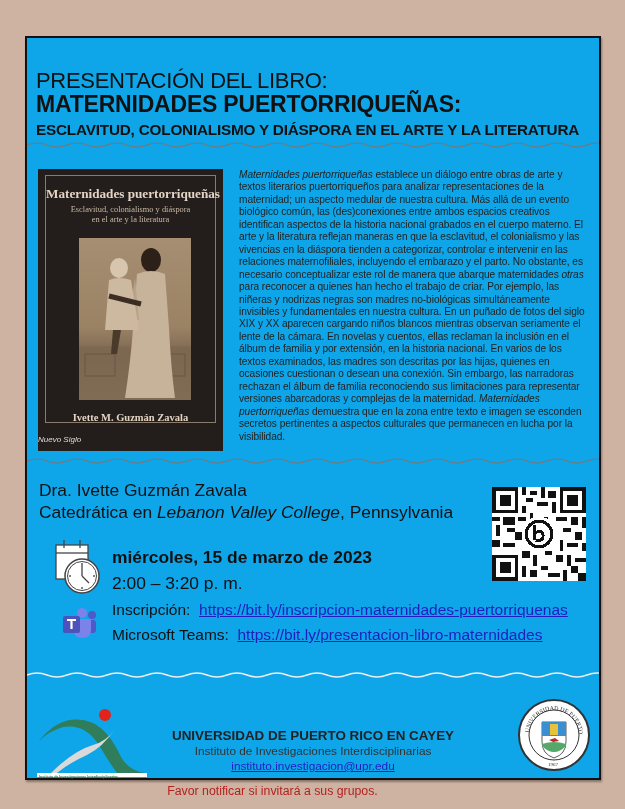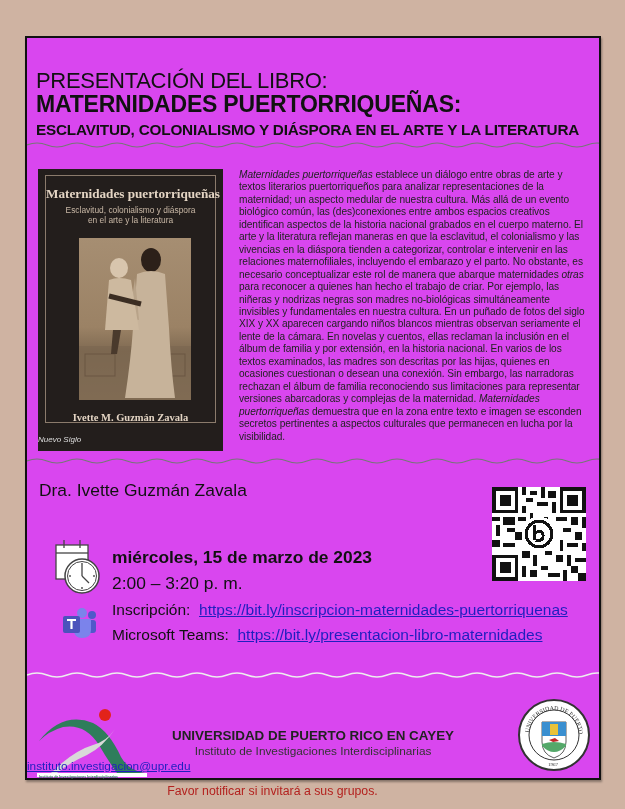--- a/index.html
+++ b/index.html
@@ -8,42 +8,42 @@
     background: #cfb3a2;
     position: relative;
     overflow: hidden;
     font-family: "Liberation Sans", sans-serif;
     color: #111;
   }
   .frame {
     position: absolute;
     left: 25px; top: 36px;
     width: 572px; height: 740px;
-    background: #d946ef;
+    background: #0ea5e9;
     border: 2px solid #111;
     box-shadow: 1px 2px 2px rgba(0,0,0,0.35);
   }
   .abs { position: absolute; }
   .t-pre { left: 9px; top: 30px; font-size: 22px; letter-spacing: -0.3px; white-space: nowrap; }
   .t-title { left: 9px; top: 53px; font-size: 23px; font-weight: bold; letter-spacing: -0.2px; white-space: nowrap; }
   .t-sub { left: 9px; top: 83px; font-size: 15.3px; font-weight: bold; letter-spacing: -0.2px; white-space: nowrap; }
   .wave { left: 0; width: 572px; height: 10px; }
 
   .book {
     left: 11px; top: 131px; width: 185px; height: 282px;
     background: #231e1c;
   }
   .book-inner {
     position: absolute; left: 7px; top: 6px; right: 7px; bottom: 28px;
     border: 1px solid #8b7b6c;
   }
   .book-title { position: absolute; left: 0; right: 0; top: 10px; text-align: center;
     font-family: "Liberation Serif", serif; font-size: 13.2px; font-weight: bold; color: #e3d4c3; white-space: nowrap; }
   .book-sub { position: absolute; left: 0; right: 0; top: 29px; text-align: center;
-    font-family: Liberation Sans, sans-serif; font-size: 8.4px; color: #c9b8a6; line-height: 10px; }
+    font-family: Liberation Serif, serif; font-size: 8.4px; color: #c9b8a6; line-height: 10px; }
   .book-photo {
     position: absolute; left: 33px; top: 62px; width: 112px; height: 162px;
     background: linear-gradient(180deg, #a68e72 0%, #9b8265 55%, #7f6a52 70%, #8a7459 100%);
     overflow: hidden;
   }
   .book-author { position: absolute; left: 0; right: 0; top: 236px; text-align: center;
     font-family: "Liberation Serif", serif; font-size: 10.5px; font-weight: bold; color: #e3d4c3; white-space: nowrap; }
   .book-logo { position: absolute; left: 0; right: 0; bottom: 7px; text-align: left;
     font-family: Liberation Sans, sans-serif; font-size: 8px; font-style: italic; color: #ddd; }
 
@@ -66,21 +66,21 @@
   .time { left: 85px; top: 535px; font-size: 17.4px; white-space: nowrap; }
   .reg  { left: 85px; top: 563px; font-size: 15.5px; white-space: nowrap; }
   .teams { left: 85px; top: 588px; font-size: 15.5px; white-space: nowrap; }
   a.link { color: #1f1fbf; text-decoration: underline; }
 
   .inst-logo { left: 6px; top: 663px; width: 118px; height: 80px; }
   .seal { left: 490px; top: 660px; width: 74px; height: 74px; }
 
   .uni { left: 0; width: 572px; top: 690px; text-align: center; font-size: 13.4px; font-weight: bold; color: #222; }
   .inst { left: 0; width: 572px; top: 706px; text-align: center; font-size: 11.8px; color: #333; }
-  .email { left: 0; width: 572px; top: 721px; text-align: left; font-size: 11.8px; }
+  .email { left: 0; width: 572px; top: 721px; text-align: center; font-size: 11.8px; }
 
   .note { position: absolute; left: 0; width: 545px; top: 784px; text-align: center;
     font-size: 12.3px; color: #b3221f; }
 </style>
 </head>
 <body>
 
 <div class="frame">
 
   <div class="abs t-pre">PRESENTACIÓN DEL LIBRO:</div>
@@ -120,20 +120,21 @@
   </div>
 
   <div class="abs desc"><i>Maternidades puertorriqueñas</i><span> establece un diálogo entre obras de arte y textos literarios puertorriqueños para analizar representaciones de la maternidad; un aspecto medular de nuestra cultura. Más allá de un evento biológico común, las (des)conexiones entre ambos espacios creativos identifican aspectos de la historia nacional grabados en el cuerpo materno. El arte y la literatura reflejan maneras en que la esclavitud, el colonialismo y las vivencias en la diáspora tienden a categorizar, controlar e intervenir en las relaciones maternofiliales, incluyendo el embarazo y el parto. No obstante, es necesario conceptualizar este rol de manera que abarque maternidades </span><i>otras</i><span> para reconocer a quienes han hecho el trabajo de criar. Por ejemplo, las niñeras y nodrizas negras son madres no-biológicas simultáneamente invisibles y fundamentales en nuestra cultura. En un puñado de fotos del siglo XIX y XX aparecen cargando niños blancos mientras observan seriamente el lente de la cámara. En novelas y cuentos, ellas reclaman la inclusión en el álbum de familia y por extensión, en la historia nacional. En varios de los textos examinados, las madres son descritas por las hijas, quienes en ocasiones cuestionan o desean una conexión. Sin embargo, las narradoras rechazan el álbum de familia reconociendo sus limitaciones para representar versiones abarcadoras y complejas de la maternidad. </span><i>Maternidades puertorriqueñas</i><span> demuestra que en la zona entre texto e imagen se esconden secretos pertinentes a aspectos culturales que permanecen en lucha por la visibilidad.</span></div>
 
   <svg class="abs wave" style="top:418px" viewBox="0 0 572 10" preserveAspectRatio="none">
     <path d="M0 5 Q10 1 20 5 T40 5 T60 5 T80 5 T100 5 T120 5 T140 5 T160 5 T180 5 T200 5 T220 5 T240 5 T260 5 T280 5 T300 5 T320 5 T340 5 T360 5 T380 5 T400 5 T420 5 T440 5 T460 5 T480 5 T500 5 T520 5 T540 5 T560 5 T580 5" fill="none" stroke="#777" stroke-width="1.2"></path>
   </svg>
 
   <div class="abs speaker">
     <div>Dra. Ivette Guzmán Zavala</div>
+    <div><span>Catedrática en </span><i>Lebanon Valley College</i><span>, Pennsylvania</span></div>
   </div>
 
   <svg class="abs qr" viewBox="0 0 25 25" shape-rendering="crispEdges">
     <rect width="25" height="25" fill="#fff"></rect>
     <g fill="#111">
       <rect x="0" y="0" width="7" height="7"></rect>
         <rect x="1" y="1" width="5" height="5" fill="#fff"></rect>
         <rect x="2" y="2" width="3" height="3"></rect>
       <rect x="18" y="0" width="7" height="7"></rect>
         <rect x="19" y="1" width="5" height="5" fill="#fff"></rect>

